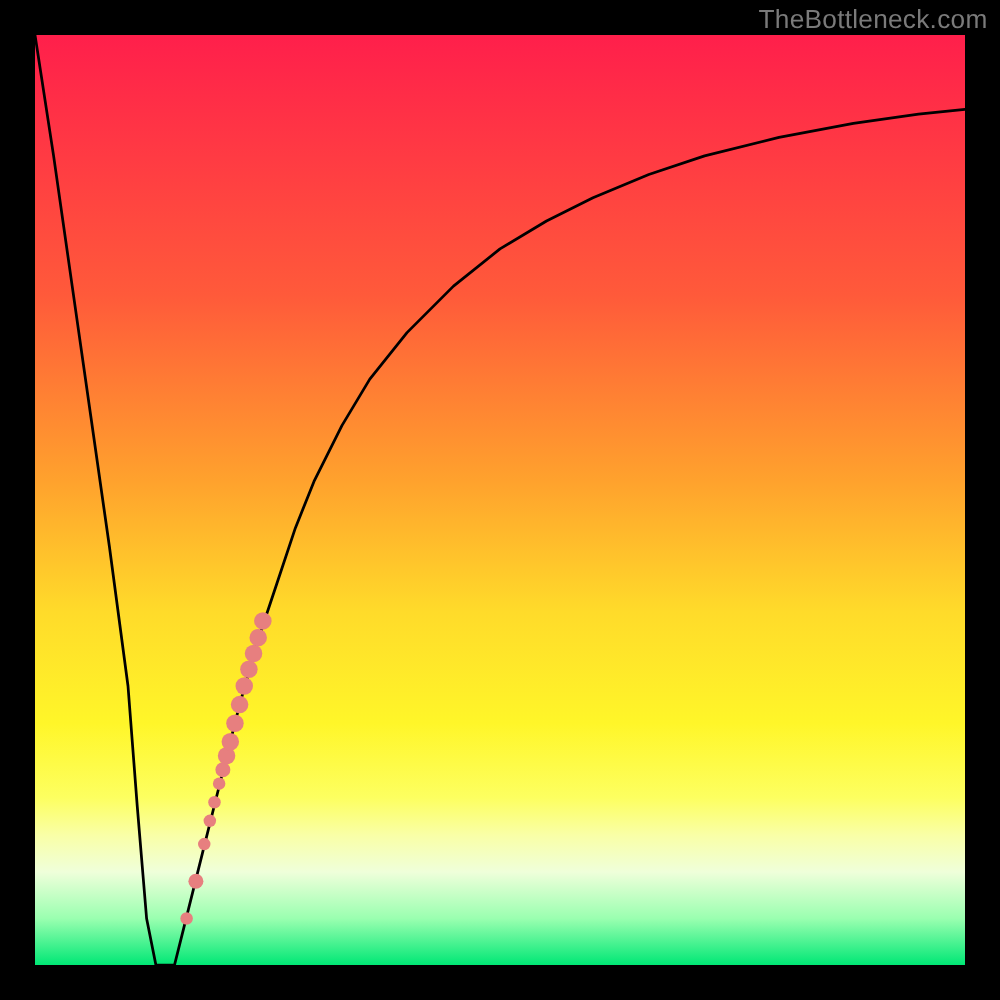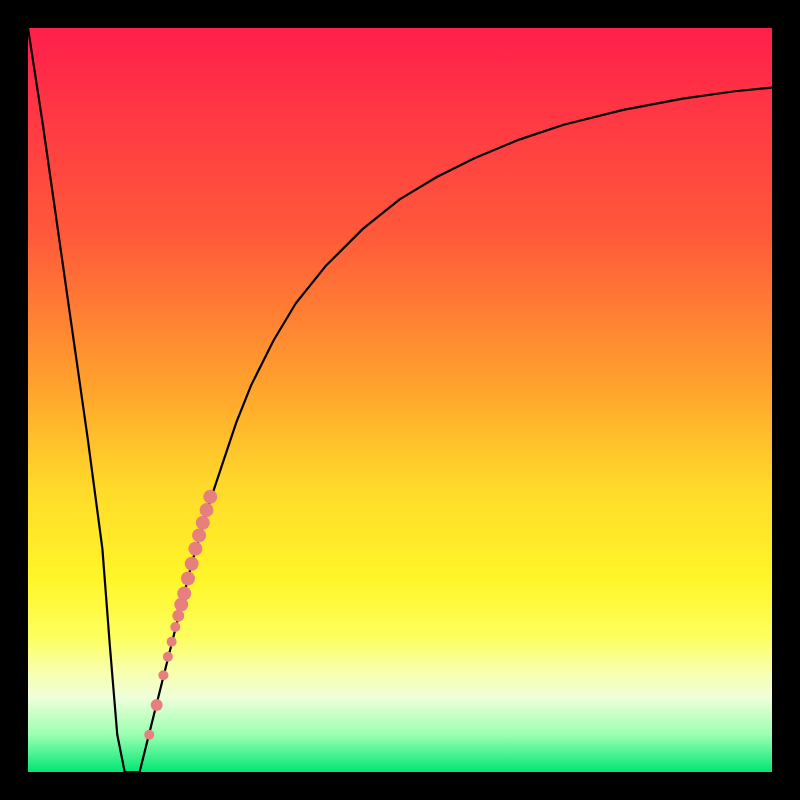--- a/index.html
+++ b/index.html
@@ -95,13 +95,14 @@
           <circle cx="182.28" cy="468.72" r="7" fill="#e77f7f"></circle>
         </g>
     </svg>
   </div>
 
   <div class="border top"></div>
   <div class="border bottom"></div>
   <div class="border left"></div>
   <div class="border right"></div>
 
+  <div class="watermark">TheBottleneck.com</div>
 </div>
 
 </body></html>

